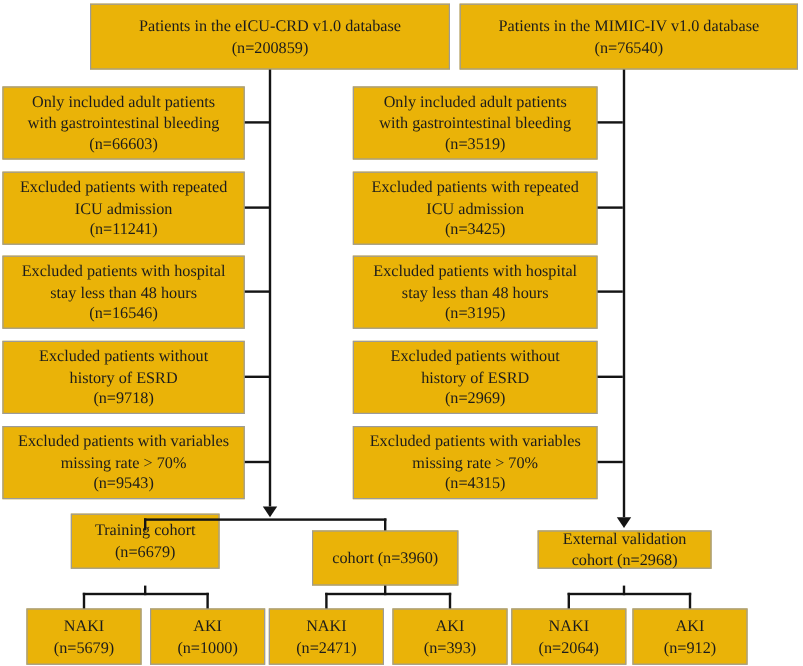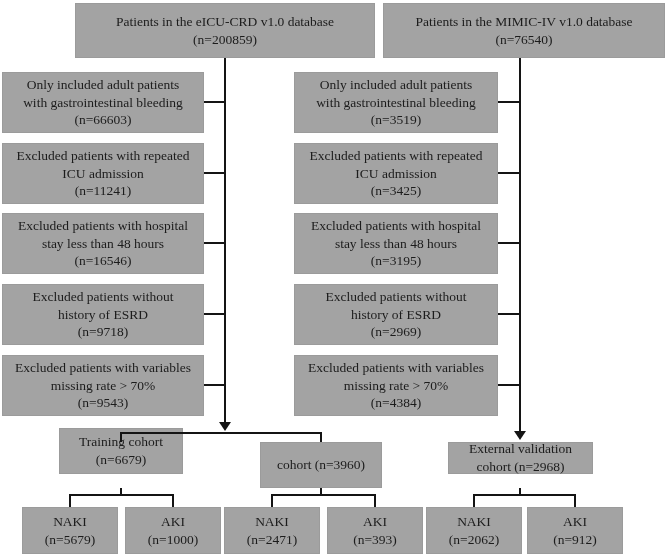--- a/index.html
+++ b/index.html
@@ -3,21 +3,21 @@
 <meta charset="utf-8">
 <style>
   * { margin:0; padding:0; box-sizing:border-box; }
   html,body { background:#ffffff; }
   .stage {
     position:relative; width:669px; height:555px; background:#ffffff;
     font-family:"Liberation Serif","DejaVu Serif",serif; color:#1c1c1c;
     overflow:hidden;
   }
   .box {
-    position:absolute; background:#a3a3a3; border:1px solid #9b9b9b;
+    position:absolute; background:#eab308; border:1px solid #9b9b9b;
     display:flex; flex-direction:column; align-items:center; justify-content:center;
     text-align:center; font-size:13.5px; line-height:1.32;
   }
   .ln { display:block; white-space:nowrap; }
   .hline, .vline { position:absolute; background:#141414; }
   .arrow {
     position:absolute; width:0; height:0;
     border-left:6px solid transparent; border-right:6px solid transparent;
     border-top:9px solid #141414;
   }
@@ -78,21 +78,21 @@
     <span class="ln">(n=3195)</span>
   </div>
   <div class="box" style="left:294px;top:284px;width:204px;height:61px">
     <span class="ln">Excluded patients without</span>
     <span class="ln">history of ESRD</span>
     <span class="ln">(n=2969)</span>
   </div>
   <div class="box" style="left:294px;top:355px;width:204px;height:61px">
     <span class="ln">Excluded patients with variables</span>
     <span class="ln">missing rate &gt; 70%</span>
-    <span class="ln">(n=4384)</span>
+    <span class="ln">(n=4315)</span>
   </div>
 
   <div class="box" style="left:59px;top:428px;width:124px;height:46px">
     <span class="ln">Training cohort</span>
     <span class="ln">(n=6679)</span>
   </div>
   <div class="box" style="left:260px;top:442px;width:122px;height:46px">
     <span class="ln">cohort (n=3960)</span>
   </div>
   <div class="box" style="left:448px;top:442px;width:145px;height:32px">
@@ -111,21 +111,21 @@
   <div class="box" style="left:224px;top:507px;width:96px;height:47px">
     <span class="ln">NAKI</span>
     <span class="ln">(n=2471)</span>
   </div>
   <div class="box" style="left:327px;top:507px;width:96px;height:47px">
     <span class="ln">AKI</span>
     <span class="ln">(n=393)</span>
   </div>
   <div class="box" style="left:426px;top:507px;width:96px;height:47px">
     <span class="ln">NAKI</span>
-    <span class="ln">(n=2062)</span>
+    <span class="ln">(n=2064)</span>
   </div>
   <div class="box" style="left:527px;top:507px;width:96px;height:47px">
     <span class="ln">AKI</span>
     <span class="ln">(n=912)</span>
   </div>
 
   <div class="vline" style="left:224px;top:58px;width:2px;height:364px"></div>
   <div class="arrow" style="left:219px;top:422px"></div>
   <div class="vline" style="left:519px;top:58px;width:2px;height:373px"></div>
   <div class="arrow" style="left:514px;top:431px"></div>

